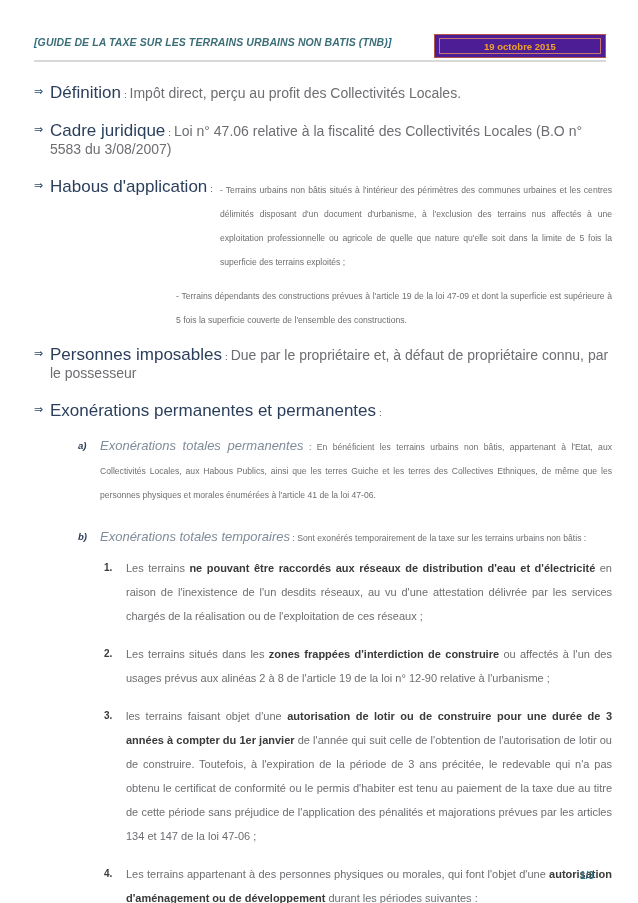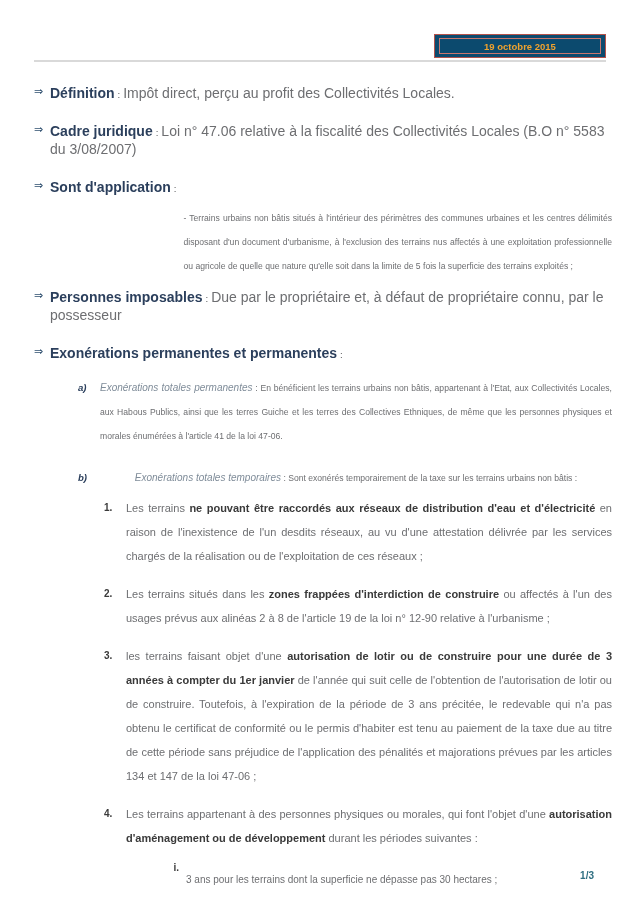--- a/index.html
+++ b/index.html
@@ -22,21 +22,21 @@
   .hdr-title{
     position:absolute;left:0;top:0;
     font-style:italic;font-weight:bold;font-size:10.5px;
     letter-spacing:.1px;white-space:nowrap;
     color:#3c6e78;
   }
   .hdr-title .brk{color:#1f6f8b;}
   .date-badge{
     position:absolute;right:0;top:-2px;
     width:172px;height:24px;
-    background:#0c4a6e;
+    background:#4c1d95;
     border:1px solid #b5534b;
     box-sizing:border-box;
     display:flex;align-items:center;justify-content:center;
   }
   .date-badge .inner{
     width:162px;height:16px;border:1px solid #c9766e;box-sizing:border-box;
     display:flex;align-items:center;justify-content:center;
   }
   .date-badge .txt{
     font-size:9.5px;font-weight:bold;color:#f0a22e;white-space:nowrap;
@@ -45,49 +45,49 @@
   
   .body{position:absolute;left:34px;top:84px;width:578px;}
 
   
   .arrow-row{display:flex;align-items:flex-start;margin-bottom:20px;}
   .arrow{
     width:16px;flex:0 0 16px;color:#2f4f6f;font-size:11px;line-height:15px;
     font-weight:normal;
   }
   .hd-label{
-    color:#2b3f5c;font-weight:bold;font-size:14px;line-height:15px;
+    color:#2b3f5c;font-weight:normal;font-size:17px;line-height:15px;
     white-space:nowrap;margin-right:3px;
   }
   .hd-colon{color:#58595b;font-size:9.6px;line-height:15px;margin-right:3px;}
   .hd-text{color:#6d6e71;font-size:14px;line-height:15px;}
 
   .inline-wrap{flex:1;}
 
   
   .para{
     font-size:8.6px;line-height:24px;color:#6d6e71;
     text-align:justify;
   }
-  .para.nojust{text-align:center;}
+  .para.nojust{text-align:left;}
 
   
   .champ{display:flex;align-items:flex-start;}
   .champ-left{flex:0 0 auto;}
-  .champ-right{flex:1;padding-left:4px;margin-top:28px;}
+  .champ-right{flex:1;padding-left:4px;}
 
   
   .lst-ab{margin-left:44px;margin-top:0;}
   .ab-row{display:flex;align-items:flex-start;margin-bottom:18px;}
   .ab-mark{
     flex:0 0 22px;font-style:italic;font-weight:bold;font-size:9.6px;
     color:#2b3f5c;line-height:24px;
   }
   .ab-body{flex:1;}
-  .ab-title{font-style:italic;color:#7f8c99;font-size:10px;}
+  .ab-title{font-style:italic;color:#7f8c99;font-size:13px;}
 
   
   .lst-num{margin-left:26px;margin-top:-4px;}
   .num-row{display:flex;align-items:flex-start;margin-bottom:14px;}
   .num-mark{
     flex:0 0 22px;font-weight:bold;font-size:10px;color:#3a3a3a;line-height:24px;
   }
   .num-body{flex:1;font-size:11px;line-height:24px;color:#6d6e71;text-align:justify;}
   .num-body b{color:#3a3a3a;font-weight:bold;}
 
@@ -104,20 +104,21 @@
     position:absolute;right:44px;bottom:22px;
     font-size:10px;font-weight:bold;color:#2f6f82;
   }
 </style>
 </head>
 <body>
 
 <div class="page">
 
   <div class="header">
+    <div class="hdr-title"><span class="brk">[</span><span>GUIDE DE LA TAXE SUR LES TERRAINS URBAINS NON BATIS (TNB)</span><span class="brk">]</span></div>
     <div class="date-badge">
       <div class="inner">
         <span class="txt">19 octobre 2015</span>
       </div>
     </div>
     <div class="hdr-rule"></div>
   </div>
 
   <div class="body">
 
@@ -126,26 +127,29 @@
       <span class="inline-wrap"><span class="hd-label">Définition</span><span class="hd-colon">:</span><span class="hd-text">Impôt direct, perçu au profit des Collectivités Locales.</span></span>
     </div>
 
     <div class="arrow-row">
       <span class="arrow">⇒</span>
       <span class="inline-wrap"><span class="hd-label">Cadre juridique</span><span class="hd-colon">:</span><span class="hd-text">Loi n° 47.06 relative à la fiscalité des Collectivités Locales (B.O n° 5583 du 3/08/2007)</span></span>
     </div>
 
     <div class="arrow-row champ" style="margin-bottom:10px;">
       <span class="arrow">⇒</span>
-      <span class="champ-left"><span class="hd-label">Sont d'application</span><span class="hd-colon">:</span></span>
+      <span class="champ-left"><span class="hd-label">Habous d'application</span><span class="hd-colon">:</span></span>
       <span class="champ-right">
         <div class="para"><span>-</span> <span>Terrains urbains non bâtis situés à l'intérieur des périmètres des communes urbaines et les centres délimités disposant d'un document d'urbanisme, à l'exclusion des terrains nus affectés à une exploitation professionnelle ou agricole de quelle que nature qu'elle soit dans la limite de 5 fois la superficie des terrains exploités ;</span></div>
       </span>
     </div>
 
+    <div style="margin-left:142px;margin-bottom:14px;">
+      <div class="para"><span>-</span> <span>Terrains dépendants des constructions prévues à l'article 19 de la loi 47-09 et dont la superficie est supérieure à 5 fois la superficie couverte de l'ensemble des constructions.</span></div>
+    </div>
 
     <div class="arrow-row">
       <span class="arrow">⇒</span>
       <span class="inline-wrap"><span class="hd-label">Personnes imposables</span><span class="hd-colon">:</span><span class="hd-text">Due par le propriétaire et, à défaut de propriétaire connu, par le possesseur</span></span>
     </div>
 
     <div class="arrow-row" style="margin-bottom:14px;">
       <span class="arrow">⇒</span>
       <span class="inline-wrap"><span class="hd-label">Exonérations permanentes et permanentes</span><span class="hd-colon">:</span></span>
     </div>

